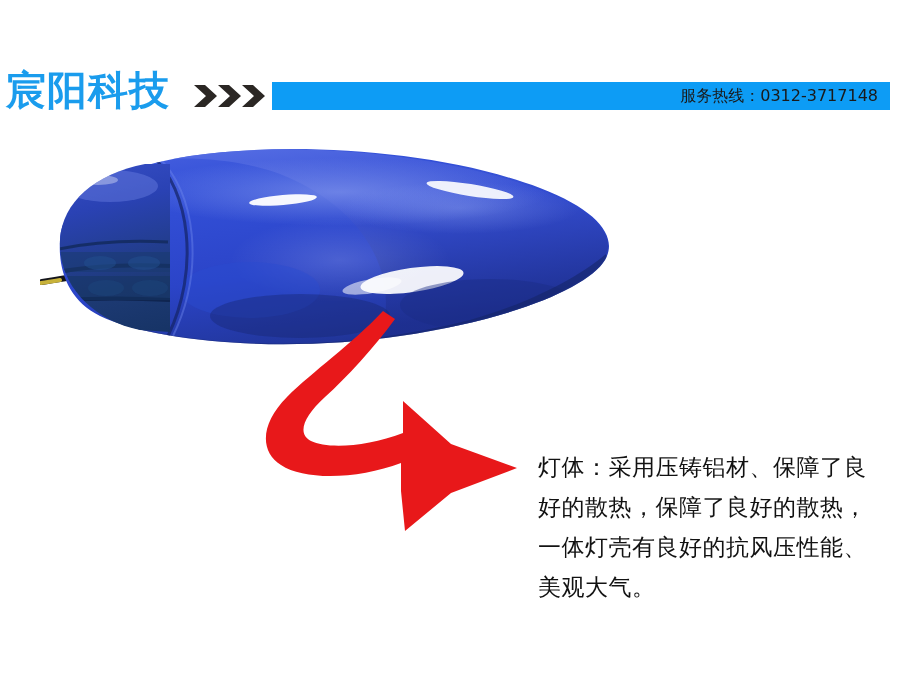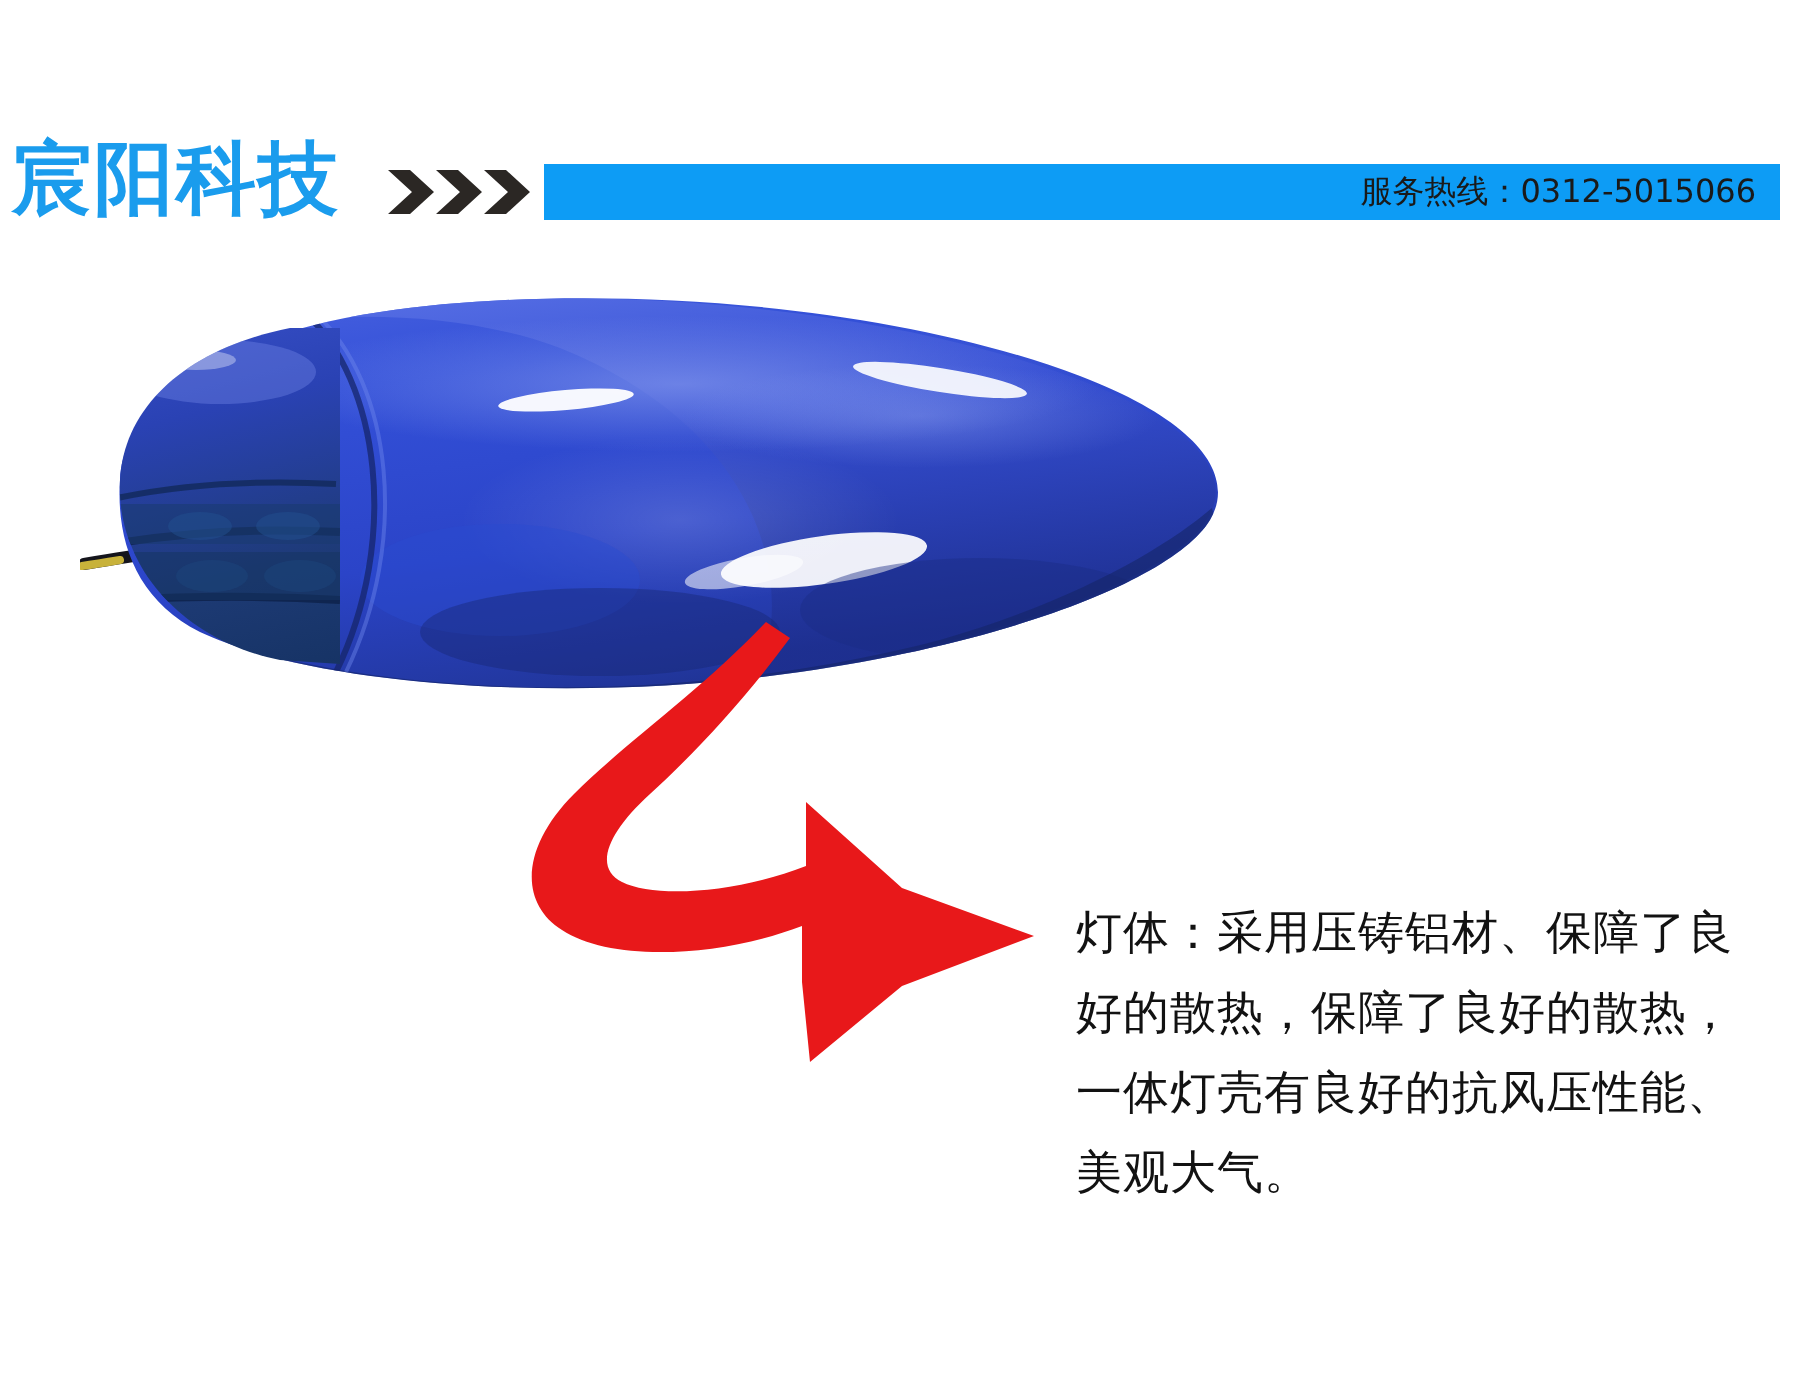--- a/index.html
+++ b/index.html
@@ -105,21 +105,21 @@
     <svg width="76" height="24" viewBox="0 0 76 24" xmlns="http://www.w3.org/2000/svg">
       <g fill="#2b2724">
         <path d="M1 1 L12 1 L24 12 L12 23 L1 23 L13 12 Z"></path>
         <path d="M25 1 L36 1 L48 12 L36 23 L25 23 L37 12 Z"></path>
         <path d="M49 1 L60 1 L72 12 L60 23 L49 23 L61 12 Z"></path>
       </g>
     </svg>
   </div>
 
   <div id="hotline-bar">
-    <div id="hotline-text">服务热线：0312-5015066</div>
+    <div id="hotline-text">服务热线：0312-3717148</div>
   </div>
 </div>
 
 <div id="lamp-photo">
   <svg id="lamp-svg" width="600" height="250" viewBox="0 0 600 250" xmlns="http://www.w3.org/2000/svg">
     <defs>
       <linearGradient id="gBody" x1="0.25" y1="0" x2="0.6" y2="1">
         <stop offset="0%" stop-color="#4a63e0"></stop>
         <stop offset="22%" stop-color="#3350d8"></stop>
         <stop offset="55%" stop-color="#2b44c8"></stop>

